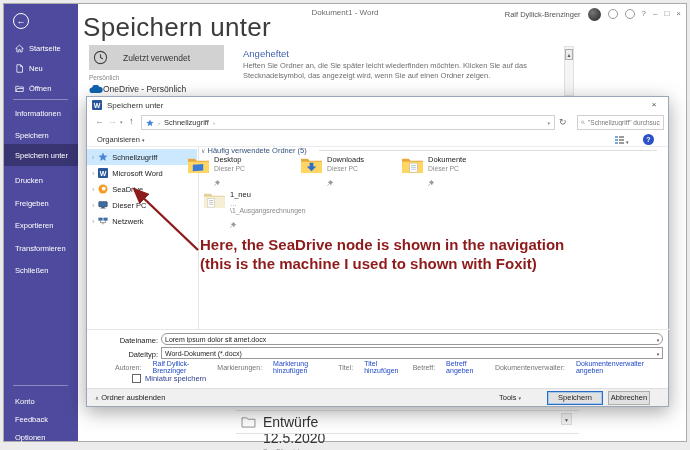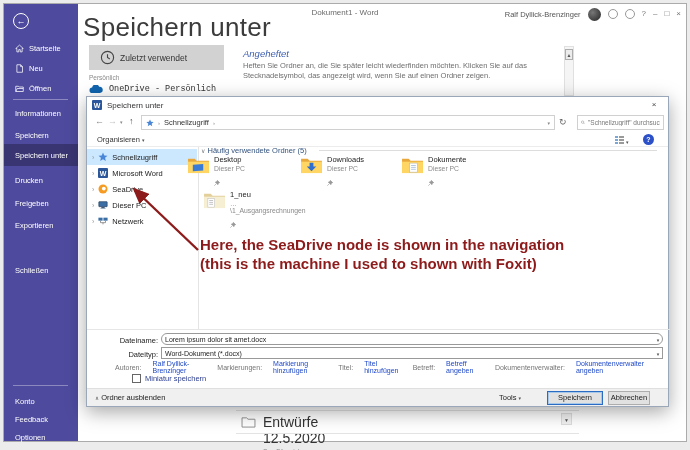--- a/index.html
+++ b/index.html
@@ -20,24 +20,24 @@
   
   .sidebar { position:absolute; left:0; top:0; bottom:0; width:74px; background:#4e4a9d; color:#fff; }
   .back-btn { position:absolute; left:9px; top:9px; width:16px; height:16px; border:1px solid #fff; border-radius:50%; color:#fff; font-size:9px; text-align:center; line-height:14px; }
   .si { position:absolute; left:0; width:74px; height:20px; display:flex; align-items:center; gap:5px; padding-left:11px; font-size:7.5px; color:#fff; cursor:default; }
   .si .ic { width:9px; height:9px; flex:0 0 auto; }
   .si.sel { background:#393572; }
   .sdiv { position:absolute; left:9px; width:55px; height:1px; background:rgba(255,255,255,.35); }
 
   
   .bs-title { position:absolute; left:79px; top:8px; font-size:26px; font-weight:300; color:#3c3c3c; letter-spacing:.3px; }
-  .recent-tile { position:absolute; left:85px; top:41px; width:135px; height:25px; background:#d2d2d2; display:flex; align-items:center; gap:5px; padding-left:11px; font-size:8.5px; color:#333; }
+  .recent-tile { position:absolute; left:85px; top:41px; width:135px; height:25px; background:#d2d2d2; display:flex; align-items:center; gap:15px; padding-left:4px; font-size:8.5px; color:#333; }
   .grp-label { position:absolute; left:85px; top:70px; font-size:6.5px; color:#8a8a8a; }
-  .od-row { position:absolute; left:85px; top:80px; display:flex; align-items:center; gap:6px; font-size:8.5px; color:#333;font-family:Liberation Mono, monospace; }
-  .bs-head { font-size:9.5px; color:#3f5fae;font-style:italic; }
+  .od-row { position:absolute; left:85px; top:80px; display:flex; align-items:center; gap:0; font-size:8.5px; color:#333; }
+  .bs-head { font-size:9.5px; color:#3f5fae; }
   .bs-par { position:absolute; left:239px; top:57px; width:315px; font-size:7.5px; color:#6e6e6e; line-height:10px; }
   .vscroll { position:absolute; left:560px; top:42px; width:10px; height:50px; background:#f5f5f5; border:1px solid #e0e0e0; }
   .vscroll .btn { width:100%; height:11px; background:#ececec; color:#555; font-size:5px; text-align:center; line-height:11px; }
   .today-row { position:absolute; }
   .today-name { font-size:14px; color:#333; }
   .today-path { font-size:6.5px; color:#8a8a8a; margin-top:2px; }
   .hline { position:absolute; height:1px; background:#e4e4e4; }
   .scrollbox { position:absolute; width:11px; height:12px; background:#f2f2f2; border:1px solid #ddd; color:#555; font-size:5px; text-align:center; line-height:12px; }
 
   
@@ -140,20 +140,23 @@
         </div>
     <div class="si" style="top:166px">
           <span>Drucken</span>
         </div>
     <div class="si" style="top:189px">
           <span>Freigeben</span>
         </div>
     <div class="si" style="top:211px">
           <span>Exportieren</span>
         </div>
+    <div class="si" style="top:234px">
+          <span>Transformieren</span>
+        </div>
     <div class="si" style="top:256px">
           <span>Schließen</span>
         </div>
     <div class="sdiv" style="top:381px"></div>
     <div class="si" style="top:387px">
           <span>Konto</span>
         </div>
     <div class="si" style="top:405px">
           <span>Feedback</span>
         </div>

